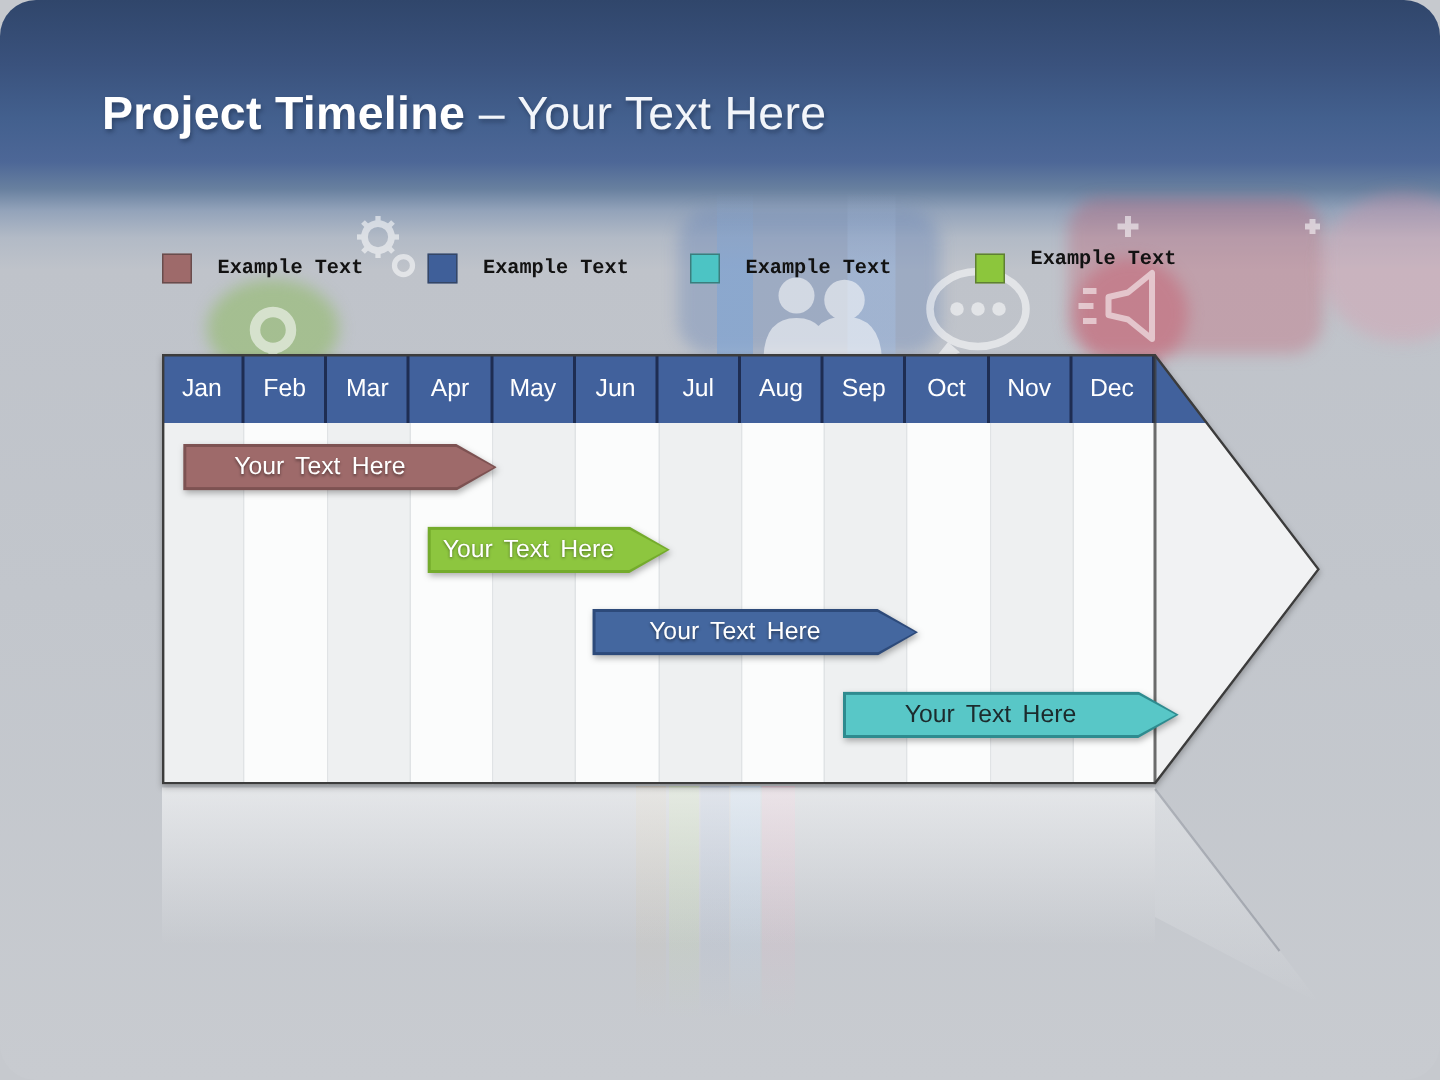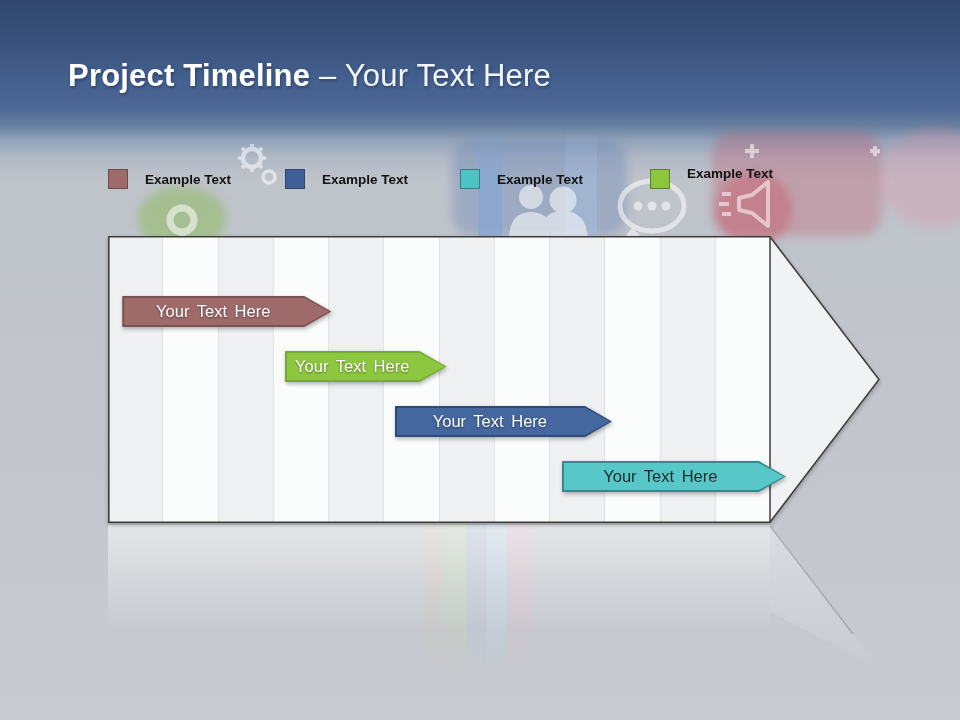--- a/index.html
+++ b/index.html
@@ -1,21 +1,21 @@
 <!DOCTYPE html>
 <html><head>
 <meta charset="utf-8">
 <style>
   html,body{margin:0;padding:0;background:#c6c9ce;}
   .slide{position:relative;width:960px;height:720px;overflow:hidden;
     font-family:"Liberation Sans",sans-serif;
     background:linear-gradient(180deg,
       #30466b 0%,#3a527d 6%,#43608e 11%,#4d6797 15%,
       #68809f 17.5%,#93a3ba 19.5%,#b2bac6 22%,#bfc3ca 25%,
-      #c2c6cc 55%,#c8cbd0 100%);}
+      #c2c6cc 55%,#c8cbd0 100%);border-radius:24px;}
   
   .title{position:absolute;left:68px;top:58px;z-index:5;color:#ffffff;
     font-size:31px;letter-spacing:.2px;text-shadow:1px 2px 3px rgba(10,20,40,.35);white-space:nowrap;}
   .title .b{font-weight:bold;}
   .title .l{font-weight:normal;color:#f2f5fa;margin-left:9px;}
   
   .wm{position:absolute;inset:0;z-index:1;pointer-events:none;}
   .blob{position:absolute;filter:blur(5px);}
   .rib{position:absolute;top:128px;height:110px;}
   .rib-b{position:absolute;top:524px;height:155px;}
@@ -45,21 +45,21 @@
   .bar{position:absolute;height:31px;filter:drop-shadow(1px 2px 2px rgba(0,0,0,.3));}
   .bar .sh{position:absolute;inset:0;
     clip-path:polygon(0 0,calc(100% - 27px) 0,100% 50%,calc(100% - 27px) 100%,0 100%);}
   .bar .in{position:absolute;inset:2px;
     clip-path:polygon(0 0,calc(100% - 25px) 0,100% 50%,calc(100% - 25px) 100%,0 100%);}
   .bar .lbl{position:absolute;left:0;right:27px;top:0;bottom:0;display:flex;align-items:center;
     justify-content:center;font-size:16.5px;word-spacing:3px;white-space:nowrap;}
   .bar .lbl.shadow{text-shadow:0 1px 2px rgba(0,0,0,.45);}
   .outline{position:absolute;left:0;top:0;pointer-events:none;}
   
-  .legend{position:absolute;left:0;top:169px;width:832px;height:24px;z-index:4;}
+  .legend{position:absolute;left:0;top:169px;width:832px;height:24px;z-index:4;font-family:Liberation Mono, monospace;}
   .legend-item{position:absolute;display:flex;align-items:center;}
   .legend-item .sw{width:20px;height:20px;border:1px solid rgba(40,40,40,.45);box-sizing:border-box;}
   .legend-item .lt{margin-left:17px;font-size:13.5px;font-weight:bold;color:#121212;white-space:nowrap;}
   .legend-item.raised .lt{position:relative;top:-6px;}
 </style>
 </head>
 <body>
 
 <div class="slide">
 
@@ -168,20 +168,34 @@
           <div class="col odd" style="background: rgb(251, 252, 252);"></div>
           <div class="col even" style="background: rgb(238, 240, 241);"></div>
           <div class="col odd" style="background: rgb(251, 252, 252);"></div>
           <div class="col even" style="background: rgb(238, 240, 241);"></div>
           <div class="col odd" style="background: rgb(251, 252, 252);"></div>
           <div class="col even" style="background: rgb(238, 240, 241);"></div>
           <div class="col odd" style="background: rgb(251, 252, 252);"></div>
           <div class="col even" style="background: rgb(238, 240, 241);"></div>
           <div class="col odd" style="background: rgb(251, 252, 252);"></div>
         </div>
+      <div class="hdr" id="hdr" style="background: rgb(65, 97, 156);">
+          <div class="hcell" style="border-right-color: rgb(30, 45, 82);">Jan</div>
+          <div class="hcell" style="border-right-color: rgb(30, 45, 82);">Feb</div>
+          <div class="hcell" style="border-right-color: rgb(30, 45, 82);">Mar</div>
+          <div class="hcell" style="border-right-color: rgb(30, 45, 82);">Apr</div>
+          <div class="hcell" style="border-right-color: rgb(30, 45, 82);">May</div>
+          <div class="hcell" style="border-right-color: rgb(30, 45, 82);">Jun</div>
+          <div class="hcell" style="border-right-color: rgb(30, 45, 82);">Jul</div>
+          <div class="hcell" style="border-right-color: rgb(30, 45, 82);">Aug</div>
+          <div class="hcell" style="border-right-color: rgb(30, 45, 82);">Sep</div>
+          <div class="hcell" style="border-right-color: rgb(30, 45, 82);">Oct</div>
+          <div class="hcell" style="border-right-color: rgb(30, 45, 82);">Nov</div>
+          <div class="hcell" style="border-right-color: rgb(30, 45, 82);">Dec</div>
+        </div>
       <div class="dec-edge"></div>
       <div class="bars" id="bars">
           <div class="bar" style="left: 2.20667px; top: 60px; width: 209.05px;">
             <div class="sh" style="background: rgb(125, 82, 82);"></div>
             <div class="in" style="background: rgb(158, 106, 106);"></div>
             <div class="lbl shadow" style="color: rgb(255, 255, 255);">Your Text Here</div>
           </div>
           <div class="bar" style="left: 164.948px; top: 115px; width: 161.607px;">
             <div class="sh" style="background: rgb(116, 171, 44);"></div>
             <div class="in" style="background: rgb(141, 198, 63);"></div>

